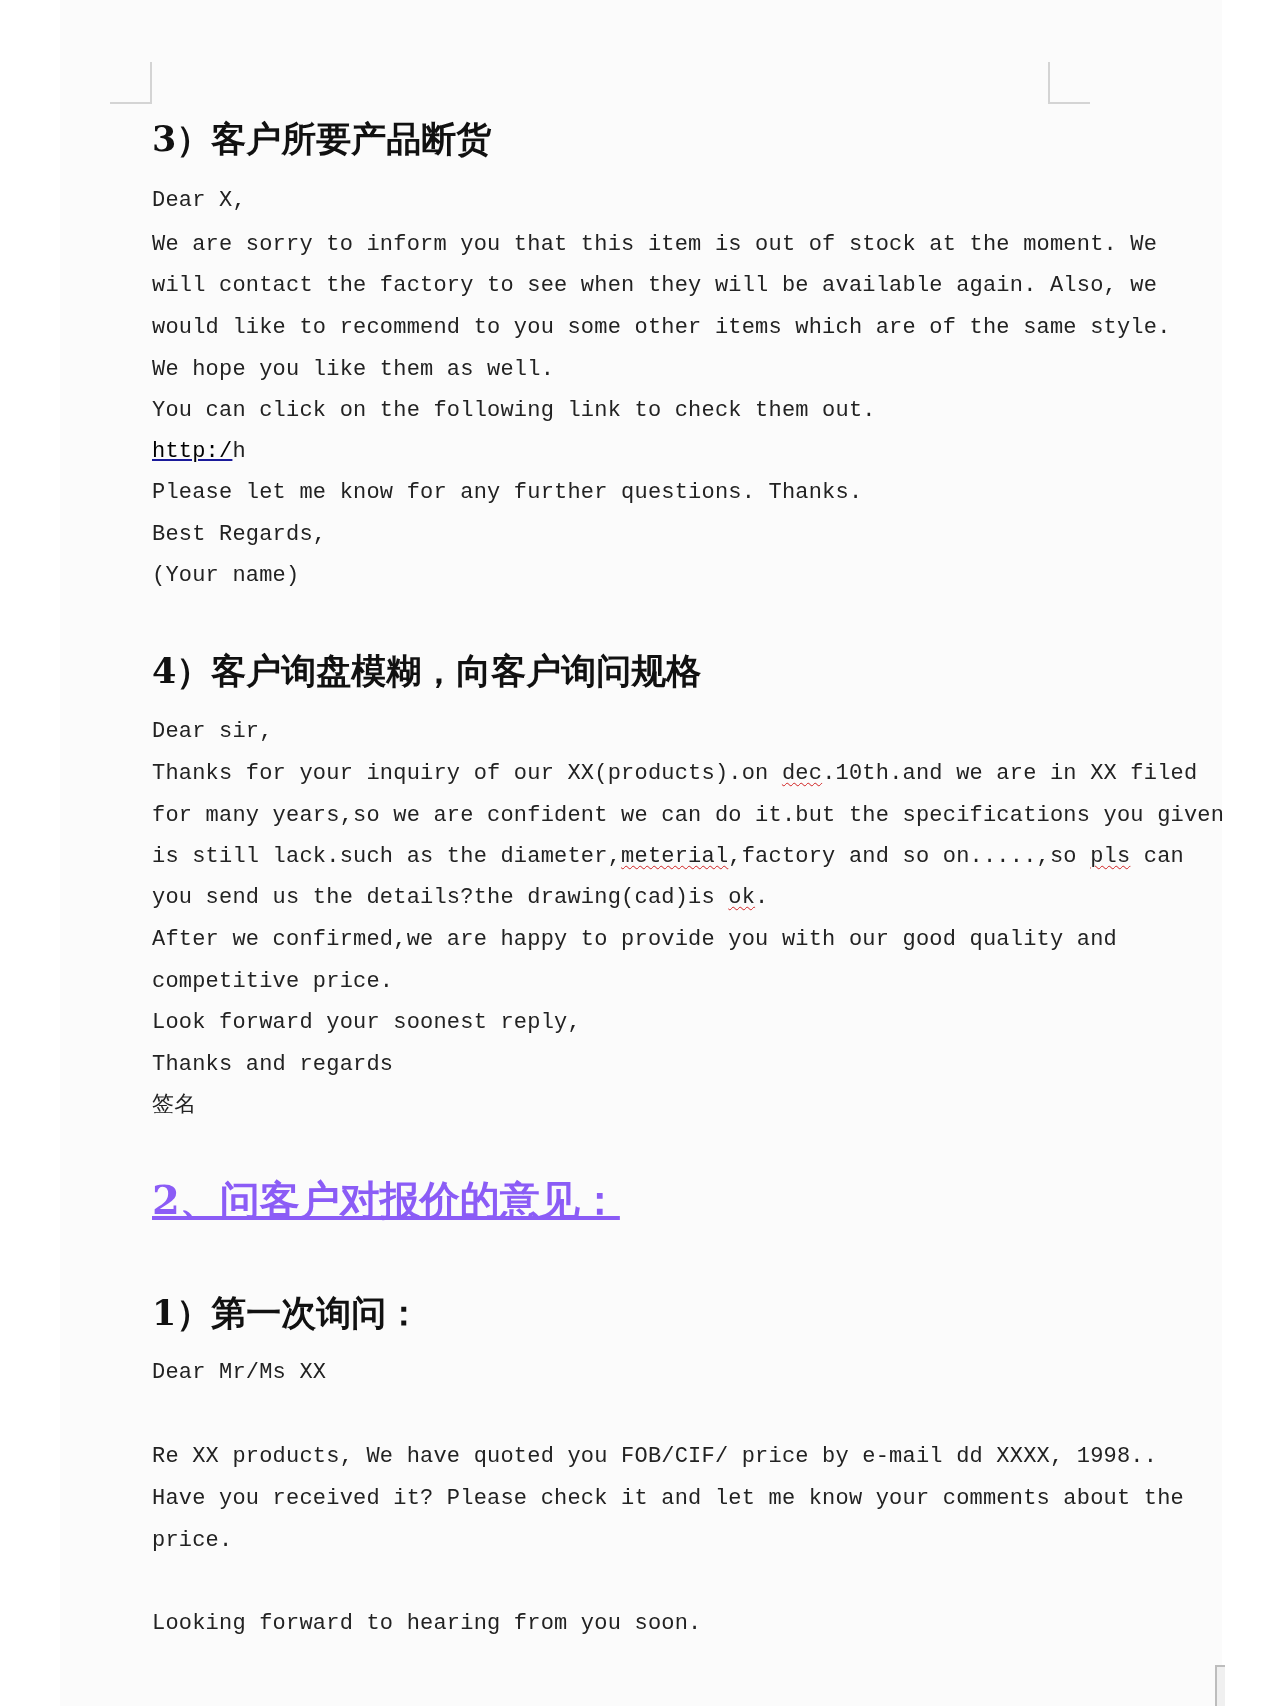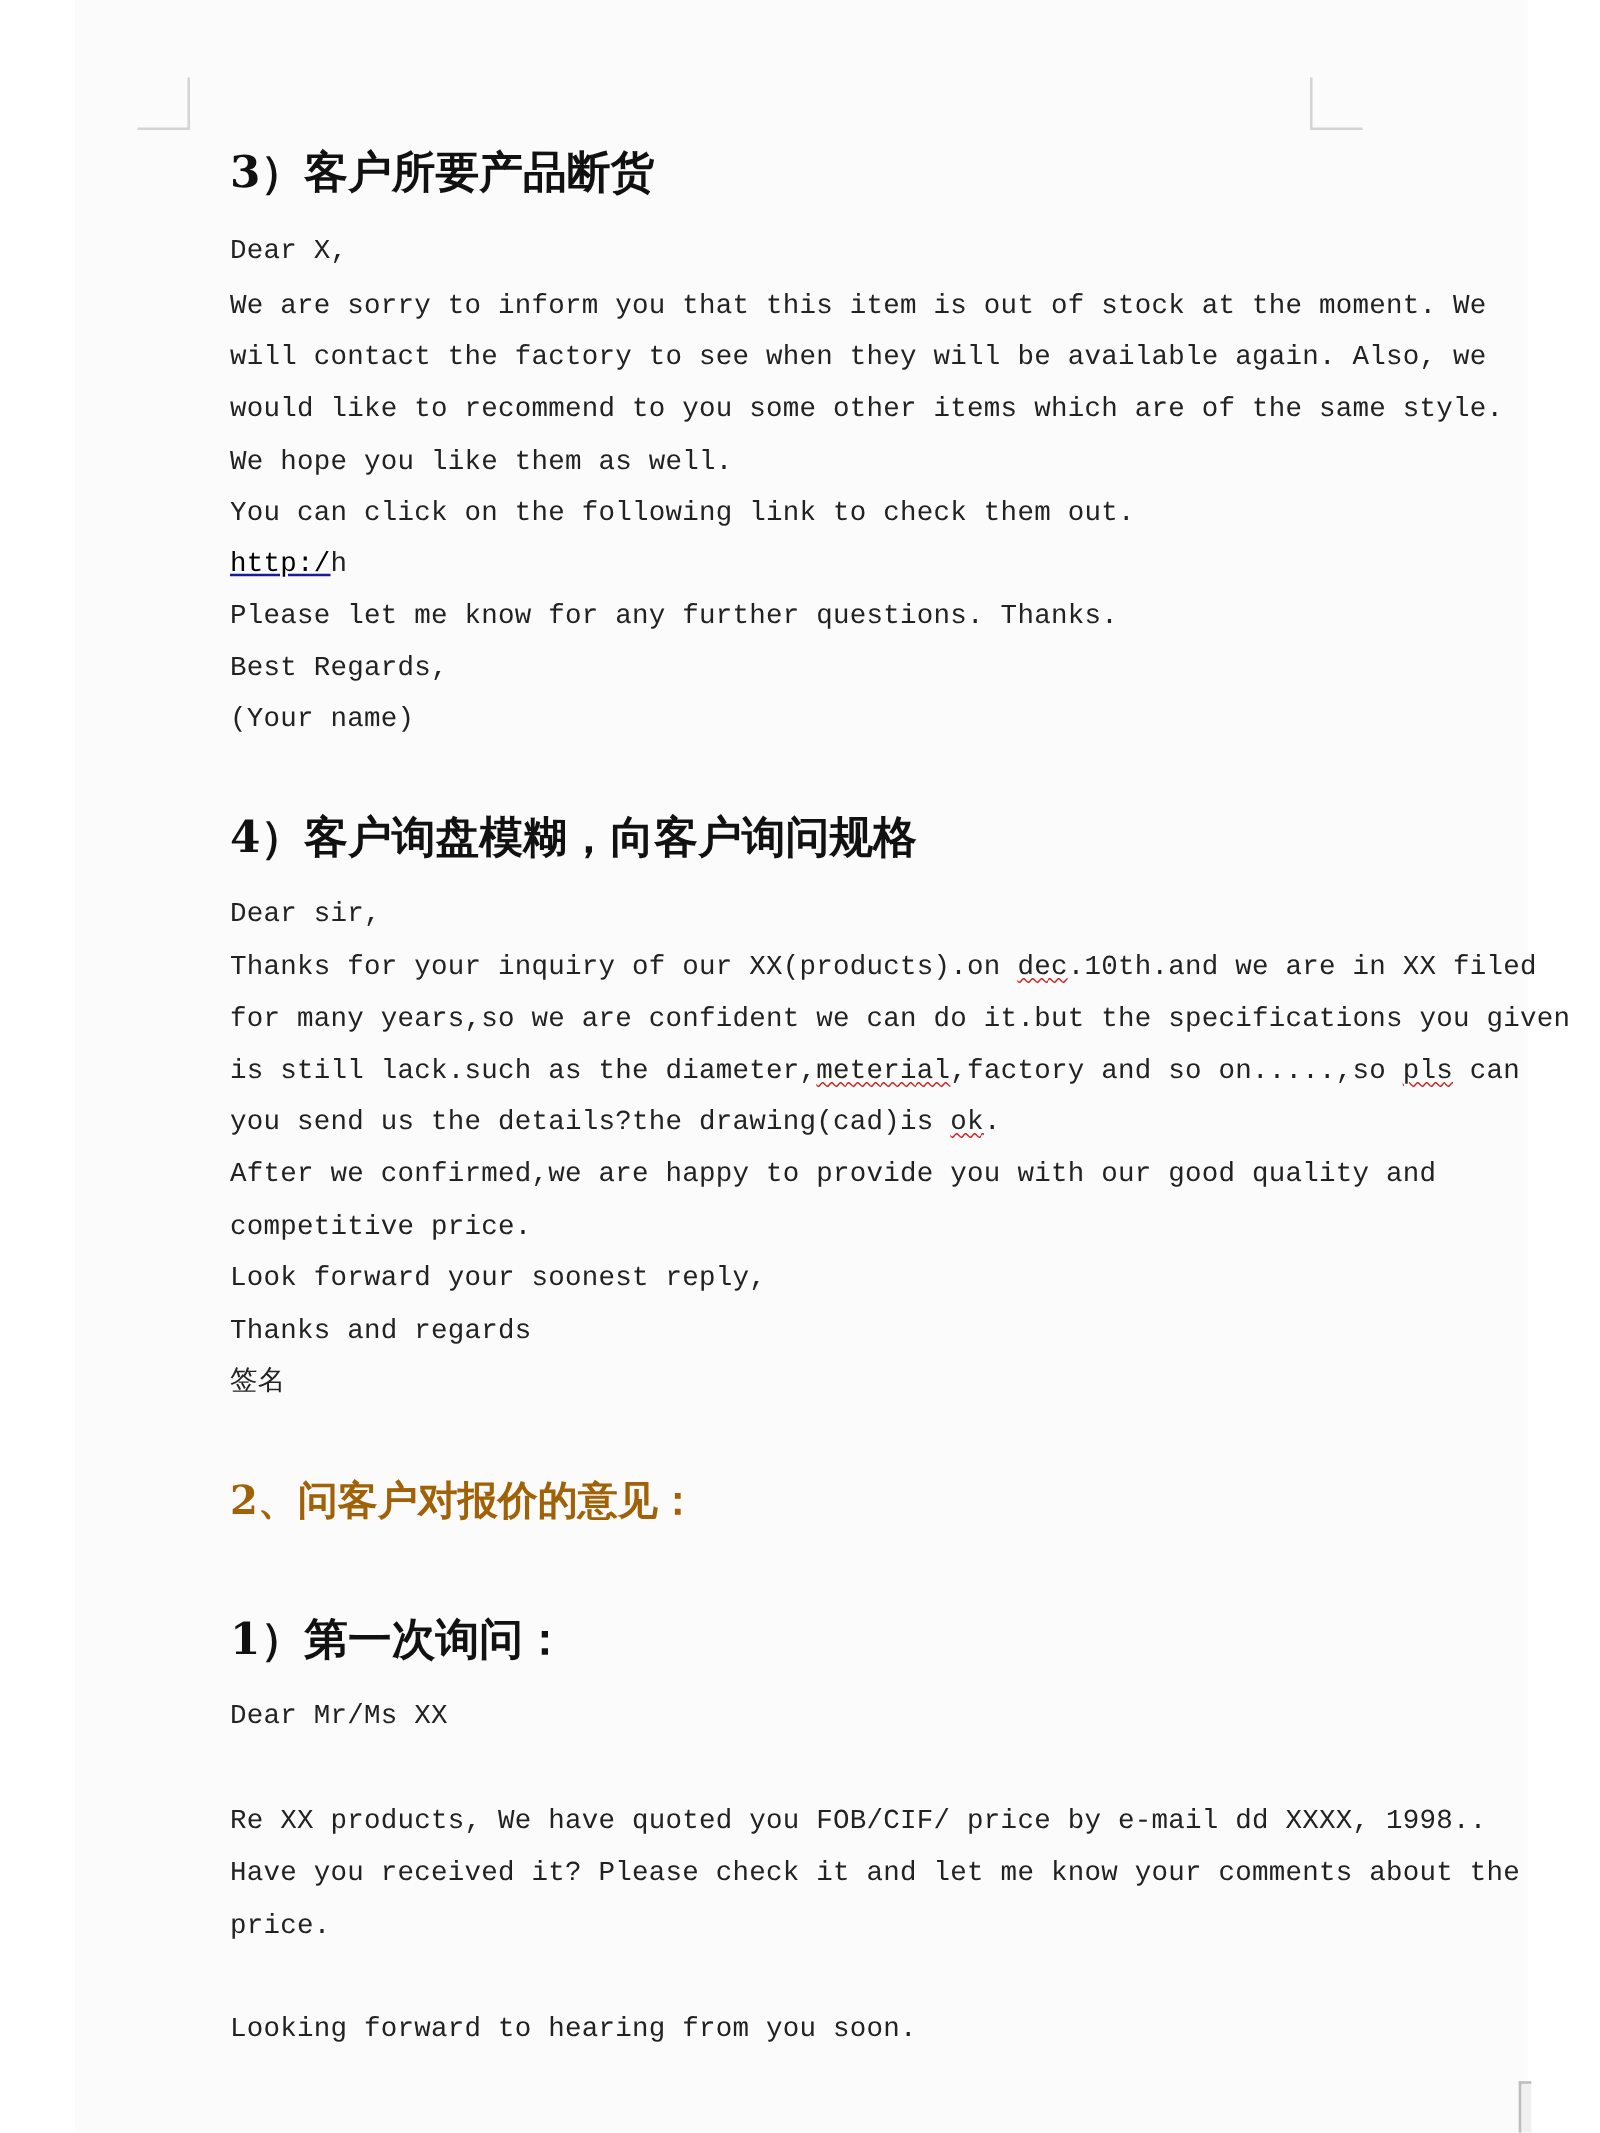--- a/index.html
+++ b/index.html
@@ -13,24 +13,24 @@
     position: absolute; left: 60px; top: 0; width: 1162px; height: 1706px;
     background: #fbfbfb;
   }
   .corner { position: absolute; width: 40px; height: 40px; }
   .corner.tl { left: 110px; top: 62px; border-right: 2px solid #d4d4d4; border-bottom: 2px solid #d4d4d4; }
   .corner.tr { left: 1048px; top: 62px; border-left: 2px solid #d4d4d4; border-bottom: 2px solid #d4d4d4; }
   .edge-tab {
     position: absolute; left: 1215px; top: 1665px; width: 8px; height: 41px;
     border-left: 2px solid #bdbdbd; border-top: 2px solid #bdbdbd; background: #f0f0f0;
   }
-  .t { position: absolute; left: 152px; white-space: pre; line-height: 1; margin-left: 32px; }
+  .t { position: absolute; left: 152px; white-space: pre; line-height: 1; }
   .body { font-size: 22px; letter-spacing: 0.2px; transform: translateY(-50%); color: #222; }
   .h3 { font-family: "DejaVu Serif", "Liberation Serif", serif; font-weight: bold; font-size: 35px; transform: translateY(-50%); color: #111; }
-  .h2 { font-family: "DejaVu Serif", "Liberation Serif", serif; font-weight: bold; font-size: 32px; transform: translateY(-50%); color: #a16207; }
+  .h2 { font-family: "DejaVu Serif", "Liberation Serif", serif; font-weight: bold; font-size: 40px; transform: translateY(-50%); color: #8b5cf6; text-decoration: underline; }
   .link { color: #000000; text-decoration: underline; text-decoration-color: #1a1a9a; }
   .squiggle { text-decoration: underline wavy #d02020; text-decoration-thickness: 1px; text-underline-offset: 3px; }
 </style>
 </head>
 <body>
 
 <div class="page"></div>
 <div class="corner tl"></div>
 <div class="corner tr"></div>
 <div class="edge-tab"></div>

